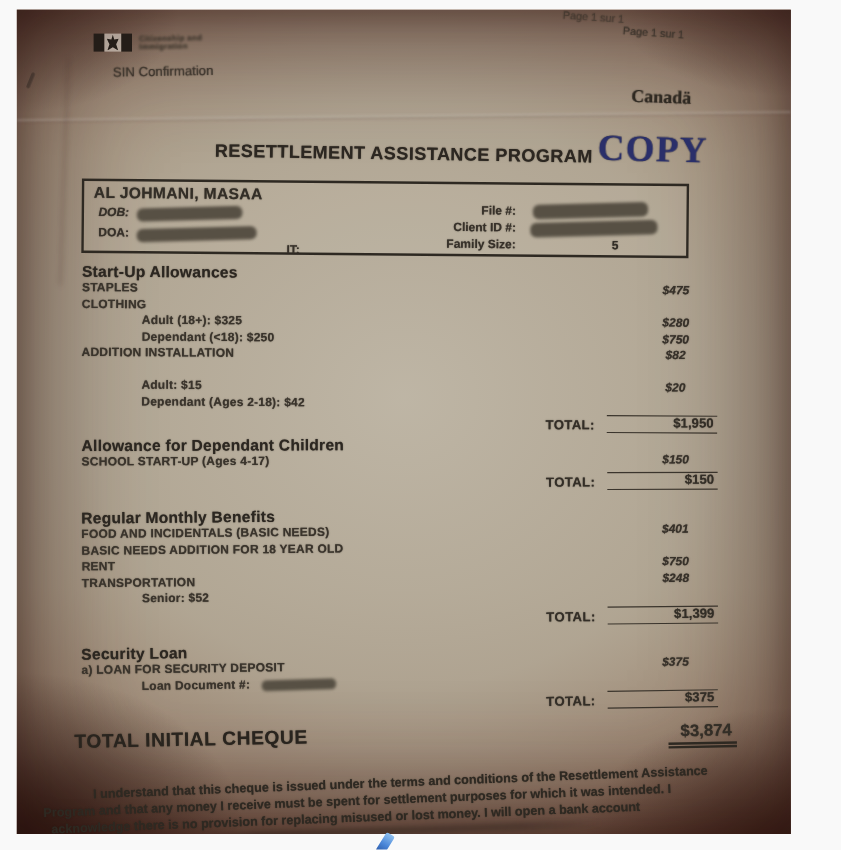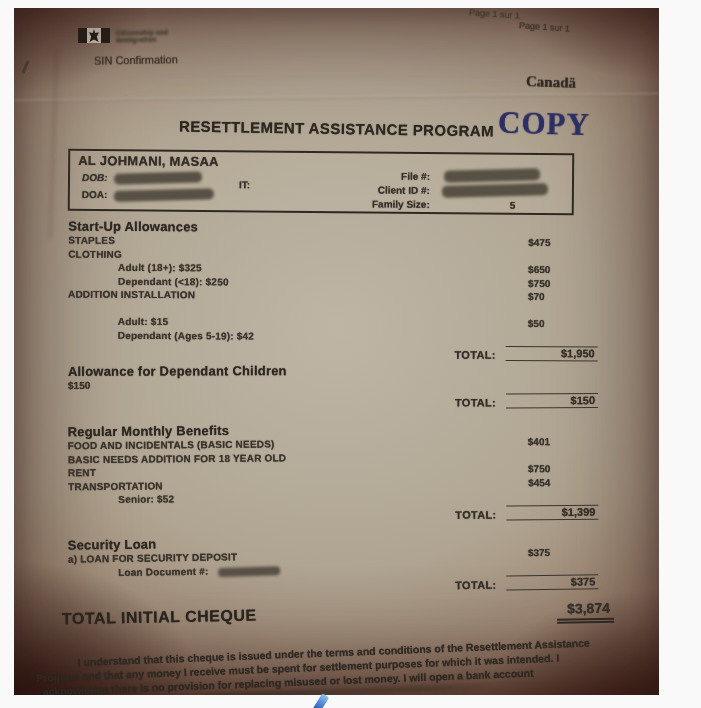--- a/index.html
+++ b/index.html
@@ -95,21 +95,21 @@
   
   .client-box{
     position:absolute;left:54px;top:143px;width:506px;height:62px;
     border:2px solid #2e2922;transform:rotate(0.5deg);
     background:rgba(215,208,192,0.12);
   }
   .client-name{position:absolute;left:8px;top:2px;font-size:13px;font-weight:bold;letter-spacing:.3px;}
   .cb-lbl{position:absolute;font-size:10px;font-weight:bold;color:#37312a;}
   .dob{left:12px;top:21px;font-style:italic;}
   .doa{left:12px;top:38px;}
-  .it{left:169px;top:27px;}
+  .it{left:169px;top:51px;}
   .meta-file{right:142px;top:17px;}
   .meta-cid{right:142px;top:31px;}
   .meta-fam{right:142px;top:45px;margin-left:20px;}
   .fam-val{position:absolute;left:440px;top:45px;font-size:10px;font-weight:bold;}
   .redact{
     display:inline-block;background:#575044;border-radius:5px;
     filter:blur(1.4px);transform:rotate(-2deg);vertical-align:middle;
   }
   .r-dob{position:absolute;left:44px;top:21px;width:88px;height:11px;}
   .r-doa{position:absolute;left:44px;top:38px;width:100px;height:11px;}
@@ -119,21 +119,21 @@
   
   .section{position:absolute;left:54px;width:530px;}
   .s1{top:212px;transform:rotate(0.3deg);}
   .s2{top:355px;transform:rotate(-0.2deg);}
   .s3{top:414px;transform:rotate(-0.5deg);}
   .s4{top:526px;transform:rotate(-0.8deg);}
   .sec-h{font-size:13px;font-weight:bold;letter-spacing:.2px;color:#2c2721;height:15px;}
   .row{display:flex;justify-content:space-between;align-items:baseline;min-height:13.5px;line-height:13.5px;font-size:10px;}
   .lbl{letter-spacing:.2px;color:#3a342c;font-weight:bold;}
   .ind1{margin-left:50px;}
-  .amt{font-weight:bold;color:#37312a;min-width:70px;text-align:left;}
+  .amt{font-weight:bold;color:#37312a;min-width:70px;text-align:center;font-style:italic;}
   .r-loan{width:62px;height:9px;margin-left:10px;border-radius:4px;transform:rotate(-1deg) translateY(1px);}
   .trow{display:flex;justify-content:flex-end;align-items:flex-end;gap:10px;margin-top:2px;font-size:11px;}
   .tlabel{font-weight:bold;letter-spacing:.3px;}
   .tamt{
     font-weight:bold;min-width:92px;text-align:right;padding:0 3px 1px 3px;
     border-top:1.5px solid #3a342c;border-bottom:1.5px solid #3a342c;
   }
 
   
   .grand{
@@ -210,50 +210,51 @@
       <div class="row">
         <span class="lbl">STAPLES</span>
         <span class="amt">$475</span>
       </div>
       <div class="row">
         <span class="lbl">CLOTHING</span>
         <span class="amt"></span>
       </div>
       <div class="row">
         <span class="lbl ind1">Adult (18+): $325</span>
-        <span class="amt">$650</span>
+        <span class="amt">$280</span>
       </div>
       <div class="row">
         <span class="lbl ind1">Dependant (&lt;18): $250</span>
         <span class="amt">$750</span>
       </div>
       <div class="row">
         <span class="lbl">ADDITION INSTALLATION</span>
-        <span class="amt">$70</span>
+        <span class="amt">$82</span>
       </div>
       <div class="row">
         <span class="amt"></span>
       </div>
       <div class="row">
         <span class="lbl ind1">Adult: $15</span>
-        <span class="amt">$50</span>
-      </div>
-      <div class="row">
-        <span class="lbl ind1">Dependant (Ages 5-19): $42</span>
+        <span class="amt">$20</span>
+      </div>
+      <div class="row">
+        <span class="lbl ind1">Dependant (Ages 2-18): $42</span>
         <span class="amt"></span>
       </div>
       <div class="trow">
         <span class="tlabel">TOTAL:</span>
         <span class="tamt">$1,950</span>
       </div>
     </div>
 
     <div class="section s2">
       <div class="sec-h">Allowance for Dependant Children</div>
       <div class="row">
+        <span class="lbl">SCHOOL START-UP (Ages 4-17)</span>
         <span class="amt">$150</span>
       </div>
       <div class="trow">
         <span class="tlabel">TOTAL:</span>
         <span class="tamt">$150</span>
       </div>
     </div>
 
     <div class="section s3">
       <div class="sec-h">Regular Monthly Benefits</div>
@@ -264,21 +265,21 @@
       <div class="row">
         <span class="lbl">BASIC NEEDS ADDITION FOR 18 YEAR OLD</span>
         <span class="amt"></span>
       </div>
       <div class="row">
         <span class="lbl">RENT</span>
         <span class="amt">$750</span>
       </div>
       <div class="row">
         <span class="lbl">TRANSPORTATION</span>
-        <span class="amt">$454</span>
+        <span class="amt">$248</span>
       </div>
       <div class="row">
         <span class="lbl ind1">Senior: $52</span>
         <span class="amt"></span>
       </div>
       <div class="trow">
         <span class="tlabel">TOTAL:</span>
         <span class="tamt">$1,399</span>
       </div>
     </div>

